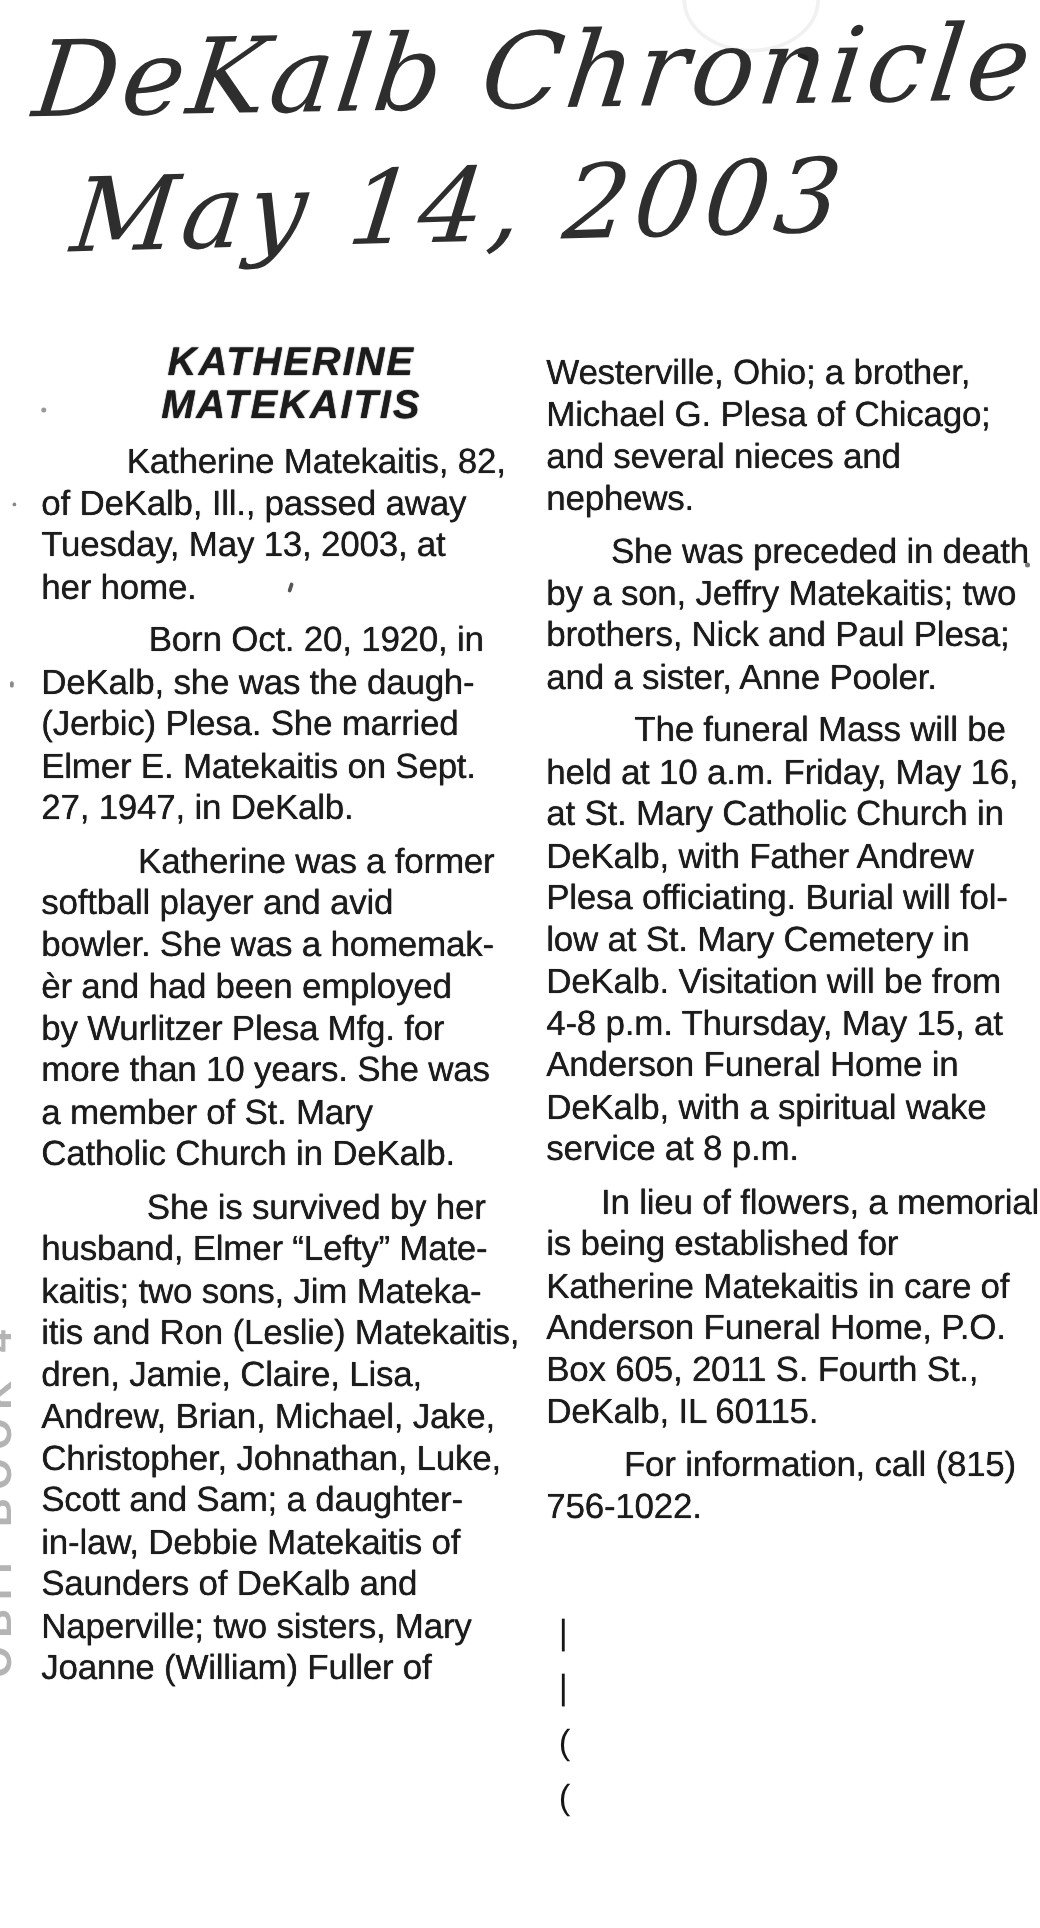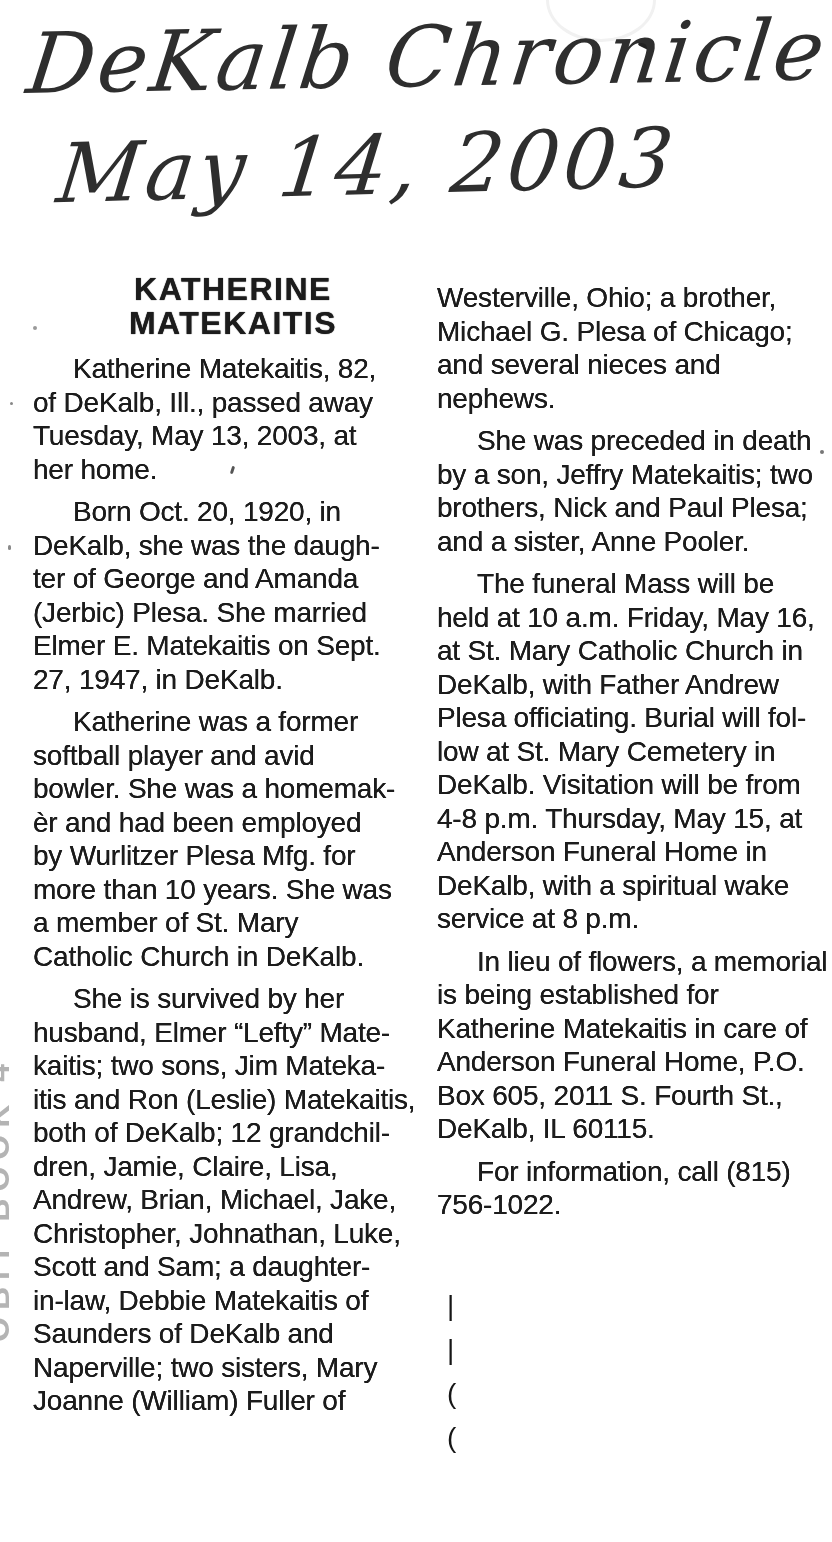--- a/index.html
+++ b/index.html
@@ -77,26 +77,27 @@
   .col-right { left: 437px; top: 281px; width: 398px; }
 
   .headline {
     text-align: center;
     font-weight: bold;
     font-size: 32px;
     line-height: 34px;
     letter-spacing: 1.5px;
     margin-bottom: 12px;
     text-shadow: 0 0 1px #000;
+    font-style: italic;
   }
 
   .para { margin: 0 0 9px 0; }
   .para:last-child { margin-bottom: 17px; }
   .line { white-space: pre; }
-  .line.first { padding-left: 40px; }
+  .line.first { padding-left: 40px; text-align: center; }
 
   
   .edge-marks { position: absolute; left: 447px; top: 0; }
   .edge-mark {
     position: absolute;
     font-size: 28px;
     color: #161616;
     width: 10px; overflow: hidden;
   }
   .edge-mark.m0 { top: 1290px; }
@@ -128,41 +129,39 @@
   <div>
       <div class="para">
         <div class="line first">Katherine Matekaitis, 82,</div>
         <div class="line">of DeKalb, Ill., passed away</div>
         <div class="line">Tuesday, May 13, 2003, at</div>
         <div class="line">her home.</div>
       </div>
       <div class="para">
         <div class="line first">Born Oct. 20, 1920, in</div>
         <div class="line">DeKalb, she was the daugh-</div>
-        <div class="line">ter of George and Amanda</div>
         <div class="line">(Jerbic) Plesa. She married</div>
         <div class="line">Elmer E. Matekaitis on Sept.</div>
         <div class="line">27, 1947, in DeKalb.</div>
       </div>
       <div class="para">
         <div class="line first">Katherine was a former</div>
         <div class="line">softball player and avid</div>
         <div class="line">bowler. She was a homemak-</div>
         <div class="line">èr and had been employed</div>
         <div class="line">by Wurlitzer Plesa Mfg. for</div>
         <div class="line">more than 10 years. She was</div>
         <div class="line">a member of St. Mary</div>
         <div class="line">Catholic Church in DeKalb.</div>
       </div>
       <div class="para">
         <div class="line first">She is survived by her</div>
         <div class="line">husband, Elmer “Lefty” Mate-</div>
         <div class="line">kaitis; two sons, Jim Mateka-</div>
         <div class="line">itis and Ron (Leslie) Matekaitis,</div>
-        <div class="line">both of DeKalb; 12 grandchil-</div>
         <div class="line">dren, Jamie, Claire, Lisa,</div>
         <div class="line">Andrew, Brian, Michael, Jake,</div>
         <div class="line">Christopher, Johnathan, Luke,</div>
         <div class="line">Scott and Sam; a daughter-</div>
         <div class="line">in-law, Debbie Matekaitis of</div>
         <div class="line">Saunders of DeKalb and</div>
         <div class="line">Naperville; two sisters, Mary</div>
         <div class="line">Joanne (William) Fuller of</div>
       </div>
     </div>

